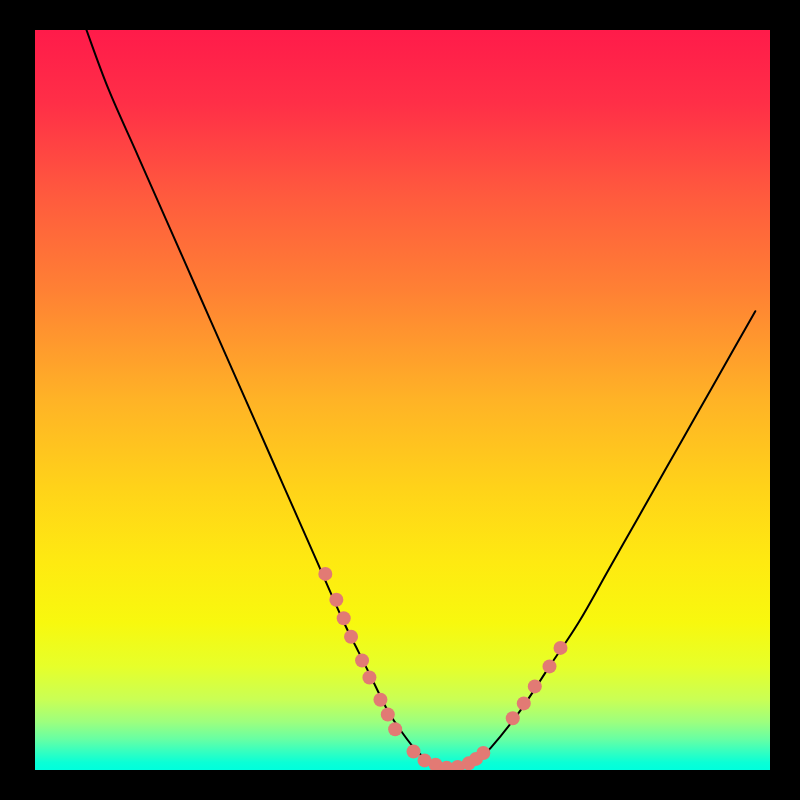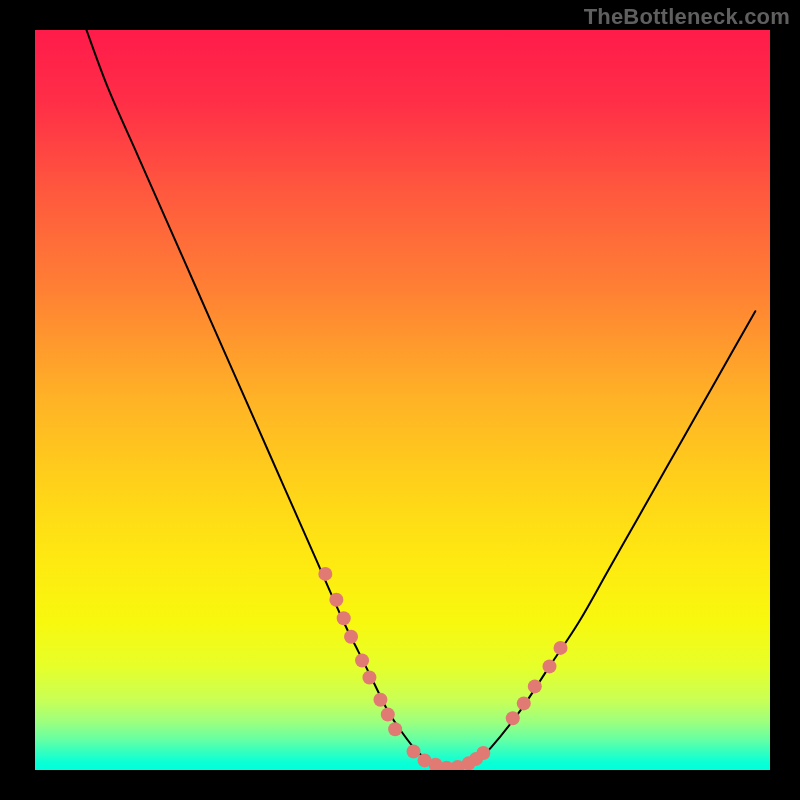--- a/index.html
+++ b/index.html
@@ -82,14 +82,13 @@
         <circle cx="441.00" cy="728.90" r="7" fill="#e27a74"></circle>
         <circle cx="448.35" cy="722.98" r="7" fill="#e27a74"></circle>
         <circle cx="477.75" cy="688.20" r="7" fill="#e27a74"></circle>
         <circle cx="488.78" cy="673.40" r="7" fill="#e27a74"></circle>
         <circle cx="499.80" cy="656.38" r="7" fill="#e27a74"></circle>
         <circle cx="514.50" cy="636.40" r="7" fill="#e27a74"></circle>
         <circle cx="525.52" cy="617.90" r="7" fill="#e27a74"></circle>
       </svg>
     </div>
 
-  <div class="watermark">TheBottleneck.com</div>
 </div>
 
 </body></html>

